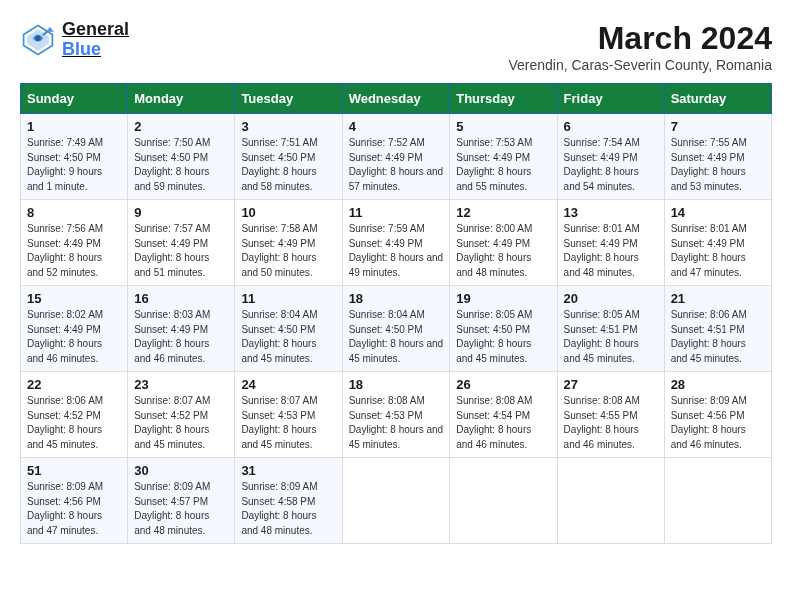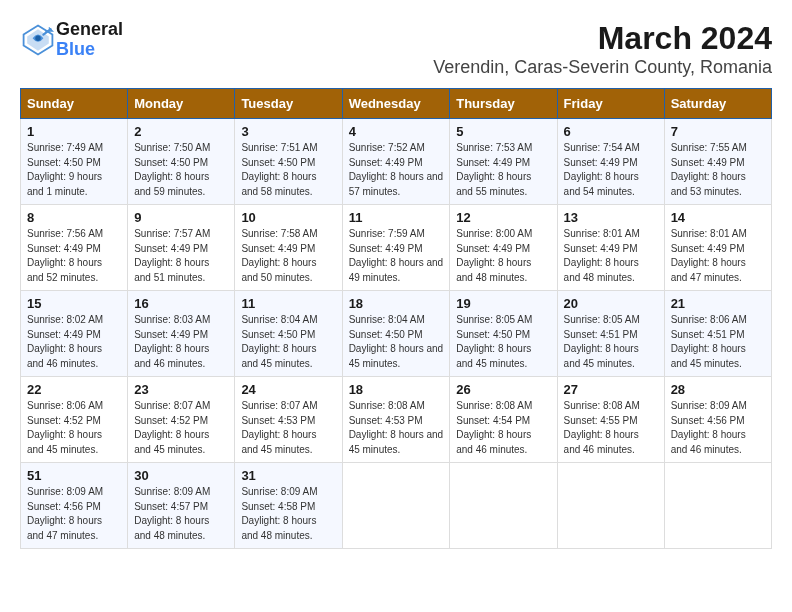--- a/index.html
+++ b/index.html
@@ -12,52 +12,53 @@
     }
     .header-area {
       display: flex;
       justify-content: space-between;
       align-items: flex-start;
       margin-bottom: 10px;
     }
     .logo {
       display: flex;
       align-items: center;
-      gap: 0;
+      gap: 6px;
+      text-decoration: underline;
     }
     .logo-text {
       font-size: 18px;
       font-weight: bold;
       color: #1a1a1a;
       line-height: 1.1;
     }
     .logo-icon {
       width: 36px;
       height: 36px;
     }
     .title-area {
       text-align: right;
     }
     .main-title {
       font-size: 32px;
       font-weight: bold;
       color: #1a1a1a;
     }
     .subtitle {
-      font-size: 18px;
+      font-size: 14px;
       color: #444;
       margin-left: 20px;
     }
     .calendar {
       width: 100%;
       border-collapse: collapse;
       font-size: 11px;
     }
     .calendar thead th {
-      background-color: #a16207;
+      background-color: #15803d;
       color: #fff;
       padding: 7px 6px;
       text-align: left;
       font-size: 13px;
       font-weight: bold;
       border: 1px solid #2260a8;
     }
     .calendar tbody td {
       vertical-align: top;
       padding: 5px 6px;

